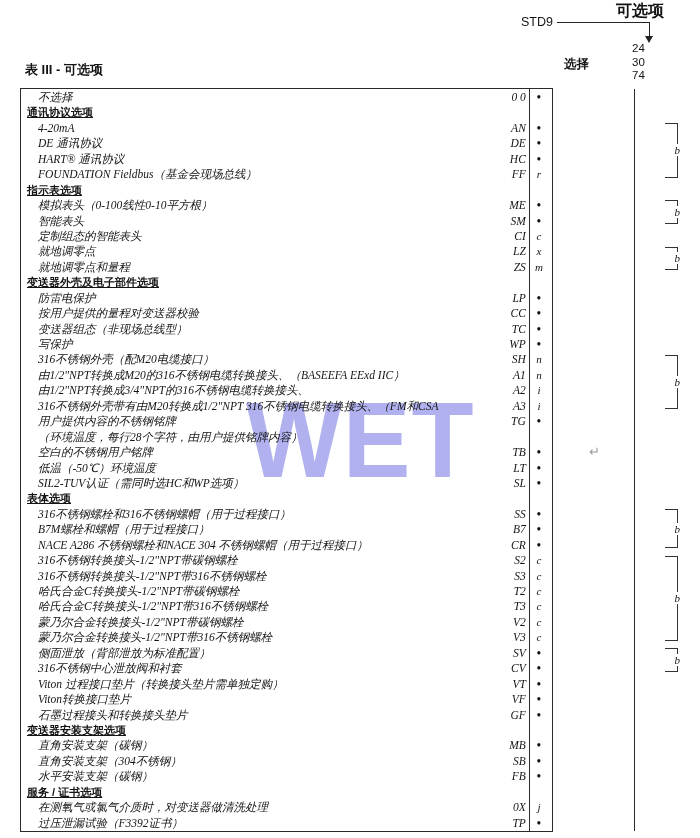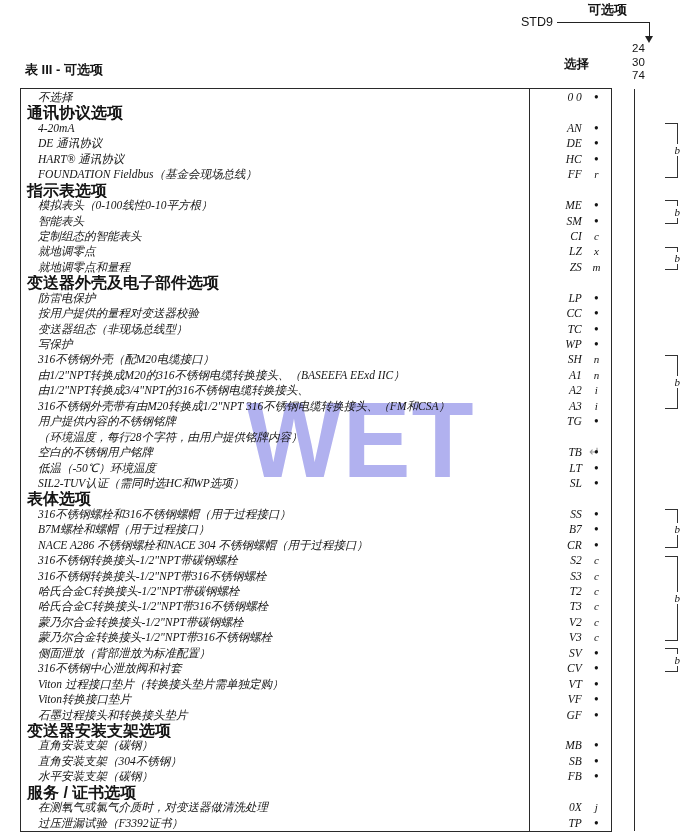--- a/index.html
+++ b/index.html
@@ -3,45 +3,45 @@
 <meta charset="utf-8">
 <style>
   html,body{margin:0;padding:0;background:#fff;}
   .page{
     position:relative;width:700px;height:838px;background:#fff;
     font-family:"Liberation Serif",serif;color:#141414;overflow:hidden;
   }
   
   .caption{position:absolute;left:25px;top:61px;font-family:"Liberation Sans",sans-serif;
     font-weight:bold;font-size:13px;white-space:nowrap;z-index:2;}
-  .optional-label{position:absolute;left:588px;top:1px;font-family:Liberation Serif, serif;
-    font-weight:bold;font-size:13px;z-index:2;}
+  .optional-label{position:absolute;left:616px;top:1px;font-family:Liberation Serif, serif;
+    font-weight:bold;font-size:16px;z-index:2;}
   .model-code{position:absolute;left:521px;top:15px;font-family:"Liberation Sans",sans-serif;
     font-size:12.5px;z-index:2;}
   .lead-hline{position:absolute;left:557px;top:22px;width:92px;border-top:1.3px solid #222;z-index:2;}
   .lead-vline{position:absolute;left:648.5px;top:22px;height:15px;border-left:1.3px solid #222;z-index:2;}
   .lead-arrowhead{position:absolute;left:645px;top:36px;width:0;height:0;
     border-left:4.5px solid transparent;border-right:4.5px solid transparent;
     border-top:7px solid #222;z-index:2;}
   .option-slots{position:absolute;left:632px;top:42px;width:26px;text-align:left;
     font-family:"Liberation Sans",sans-serif;font-size:11.5px;line-height:13.5px;z-index:2;}
   .select-label{position:absolute;left:564px;top:56px;font-family:"Liberation Sans",sans-serif;
     font-weight:bold;font-size:12.5px;z-index:2;}
   
-  .tbl{position:absolute;left:20px;top:88px;width:592px;height:744px;
+  .tbl{position:absolute;left:20px;top:88px;width:533px;height:744px;
     border:1.5px solid #2a2a2a;box-sizing:border-box;z-index:1;}
   .sep{position:absolute;top:0;bottom:0;border-left:1.2px solid #2a2a2a;}
   .sep1{left:508px;}
   .sep2{left:613px;}
   .rows{position:absolute;left:0;top:0;right:0;bottom:0;display:flex;flex-direction:column;padding-top:1px;}
   .row{display:flex;height:15.45px;line-height:15.45px;flex:none;}
   .cell-desc{width:508px;box-sizing:border-box;padding-left:17px;font-size:11.5px;
     font-style:italic;white-space:nowrap;overflow:hidden;}
   .row.group .cell-desc{padding-left:6px;font-style:normal;font-weight:bold;
-    font-family:"Liberation Sans",sans-serif;font-size:16px;}
+    font-family:"Liberation Sans",sans-serif;font-size:11px;text-decoration:underline;}
   .cell-code{width:105px;text-align:right;font-style:italic;font-size:11.5px;}
   .cell-marker{width:32px;text-align:center;font-style:italic;font-size:11px;}
   .cell-marker.bullet{font-style:normal;font-weight:bold;font-size:12px;}
   
   .bracket{position:absolute;left:665px;width:13px;box-sizing:border-box;
     border-top:1.2px solid #333;border-right:1.2px solid #333;border-bottom:1.2px solid #333;z-index:2;}
   .blabel{position:absolute;right:-4px;top:50%;transform:translateY(-50%);
     background:#fff;padding:0 1px;font-style:italic;font-size:11px;
     font-family:"Liberation Serif",serif;}
   

